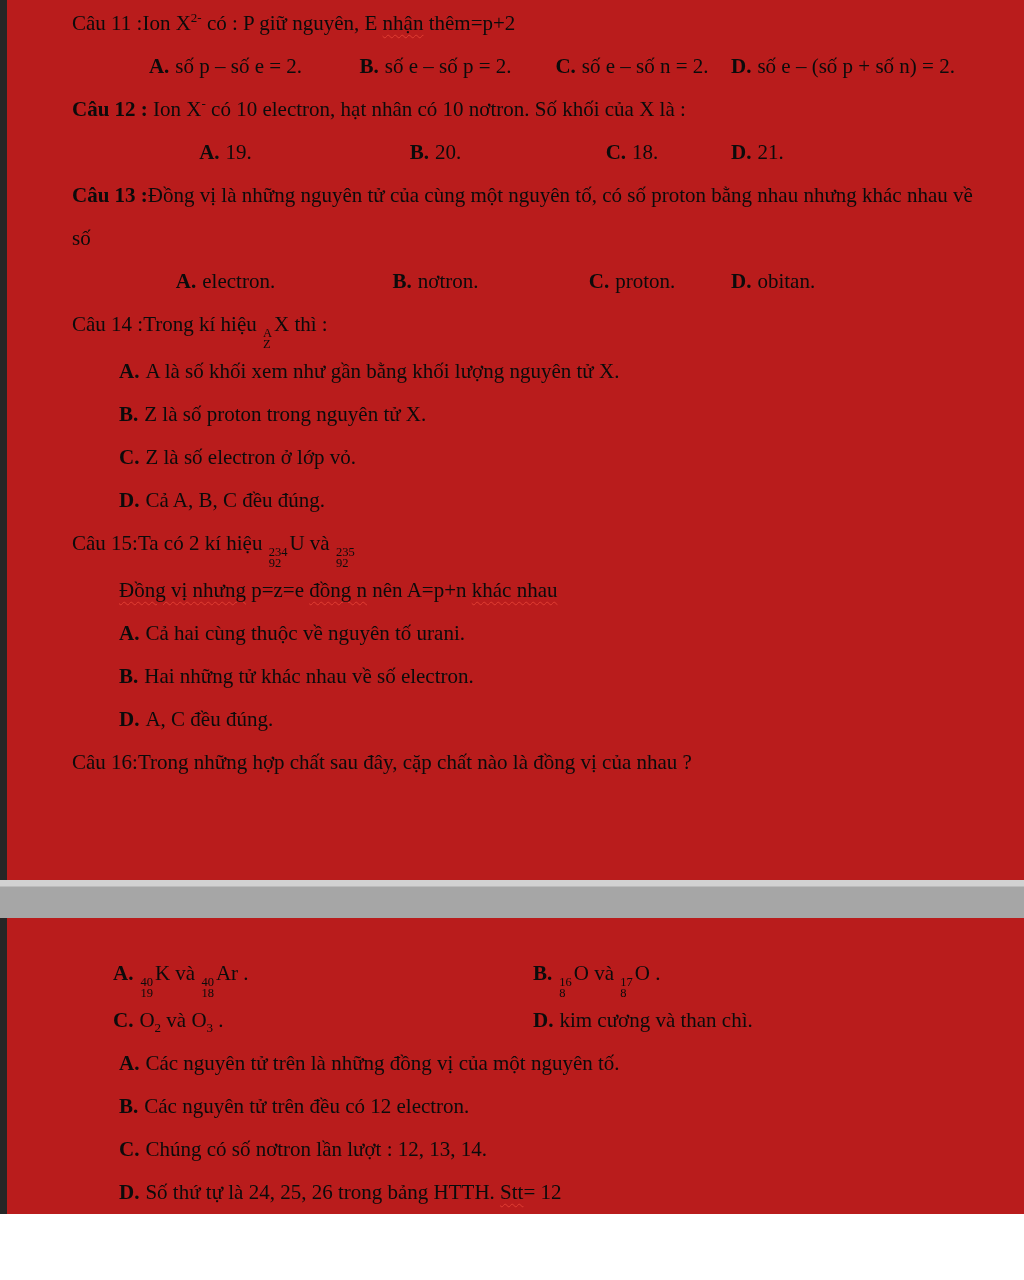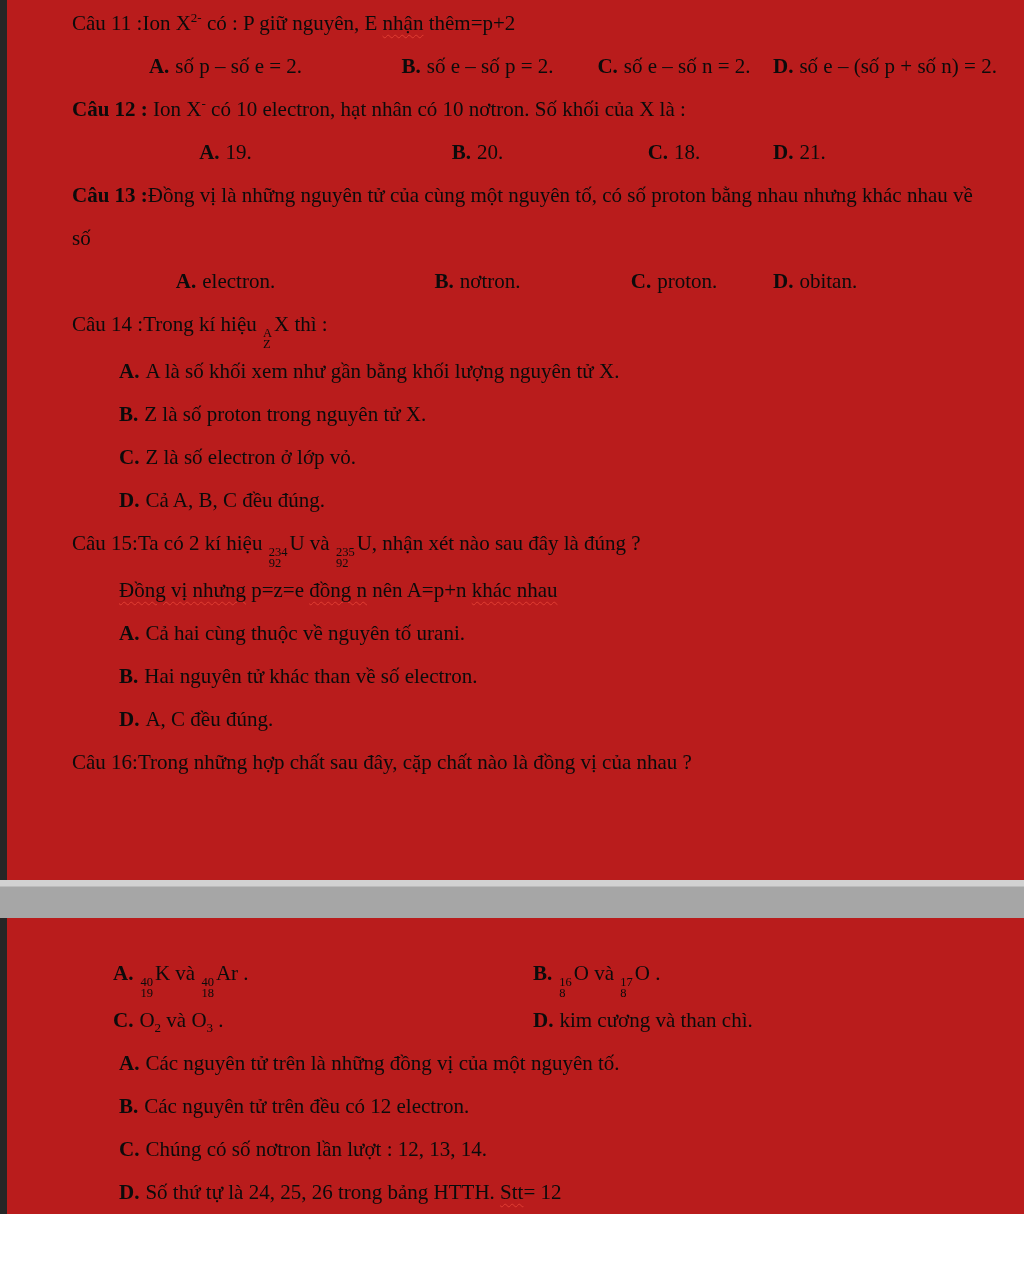--- a/index.html
+++ b/index.html
@@ -32,21 +32,21 @@
   .para {
     margin: 0;
     line-height: 43px;
     padding-left: 72px;
     padding-right: 30px;
   }
   .opt-line { padding-left: 113px; margin-left: 6px; }
   .row4, .row2 { padding-left: 113px; padding-right: 0; white-space: nowrap; }
   .row4 .opt { display: inline-block; vertical-align: top; text-align: center; }
   .row4 .opt:nth-child(1) { width: 225px; }
-  .row4 .opt:nth-child(2) { width: 195px; margin-left: 42px; }
+  .row4 .opt:nth-child(2) { width: 195px; }
   .row4 .opt:nth-child(3) { width: 198px; }
   .row2 .opt { display: inline-block; vertical-align: top; }
   .row2 .opt:nth-child(1) { width: 420px; }
   .qlabel { font-weight: bold; }
   span.qlabel { font-weight: normal; }
   .letter { font-weight: bold; margin-right: 6px; }
   sup { font-size: 13px; line-height: 0; vertical-align: super; }
   sub { font-size: 13px; line-height: 0; vertical-align: sub; }
   .stack {
     display: inline-flex;
@@ -89,24 +89,24 @@
         <p class="para opt-line"><b class="letter">A.</b><span>A là số khối xem như gần bằng khối lượng nguyên tử X.</span></p>
         <p class="para opt-line"><b class="letter">B.</b><span>Z là số proton trong nguyên tử X.</span></p>
         <p class="para opt-line"><b class="letter">C.</b><span>Z là số electron ở lớp vỏ.</span></p>
         <p class="para opt-line"><b class="letter">D.</b><span>Cả A, B, C đều đúng.</span></p>
         <p class="para question"><span class="qlabel">Câu 15:</span><span>Ta có 2 kí hiệu </span><span class="stack">
             <span>234</span>
             <span>92</span>
           </span><span>U và </span><span class="stack">
             <span>235</span>
             <span>92</span>
-          </span><span>U,  nhận xét nào sau đây là đúng ?</span></p>
+          </span></p>
         <p class="para opt-line"><span class="wavy">Đồng vị nhưng</span><span> p=z=e </span><span class="wavy">đồng n</span><span> nên A=p+n </span><span class="wavy">khác nhau</span></p>
         <p class="para opt-line"><b class="letter">A.</b><span>Cả hai cùng thuộc về nguyên tố urani.</span></p>
-        <p class="para opt-line"><b class="letter">B.</b><span>Hai nguyên tử khác than về số electron.</span></p>
+        <p class="para opt-line"><b class="letter">B.</b><span>Hai những tử khác nhau về số electron.</span></p>
         <p class="para opt-line"><b class="letter">D.</b><span>A, C đều đúng.</span></p>
         <p class="para question"><span class="qlabel">Câu 16:</span><span>Trong những hợp chất sau đây, cặp chất nào là đồng vị của nhau ?</span></p>
         <div class="spacer"></div>
       </div>
   </div>
 
   <div class="page-gap"></div>
 
   <div class="page page2">
     <div class="edge-strip"></div>

